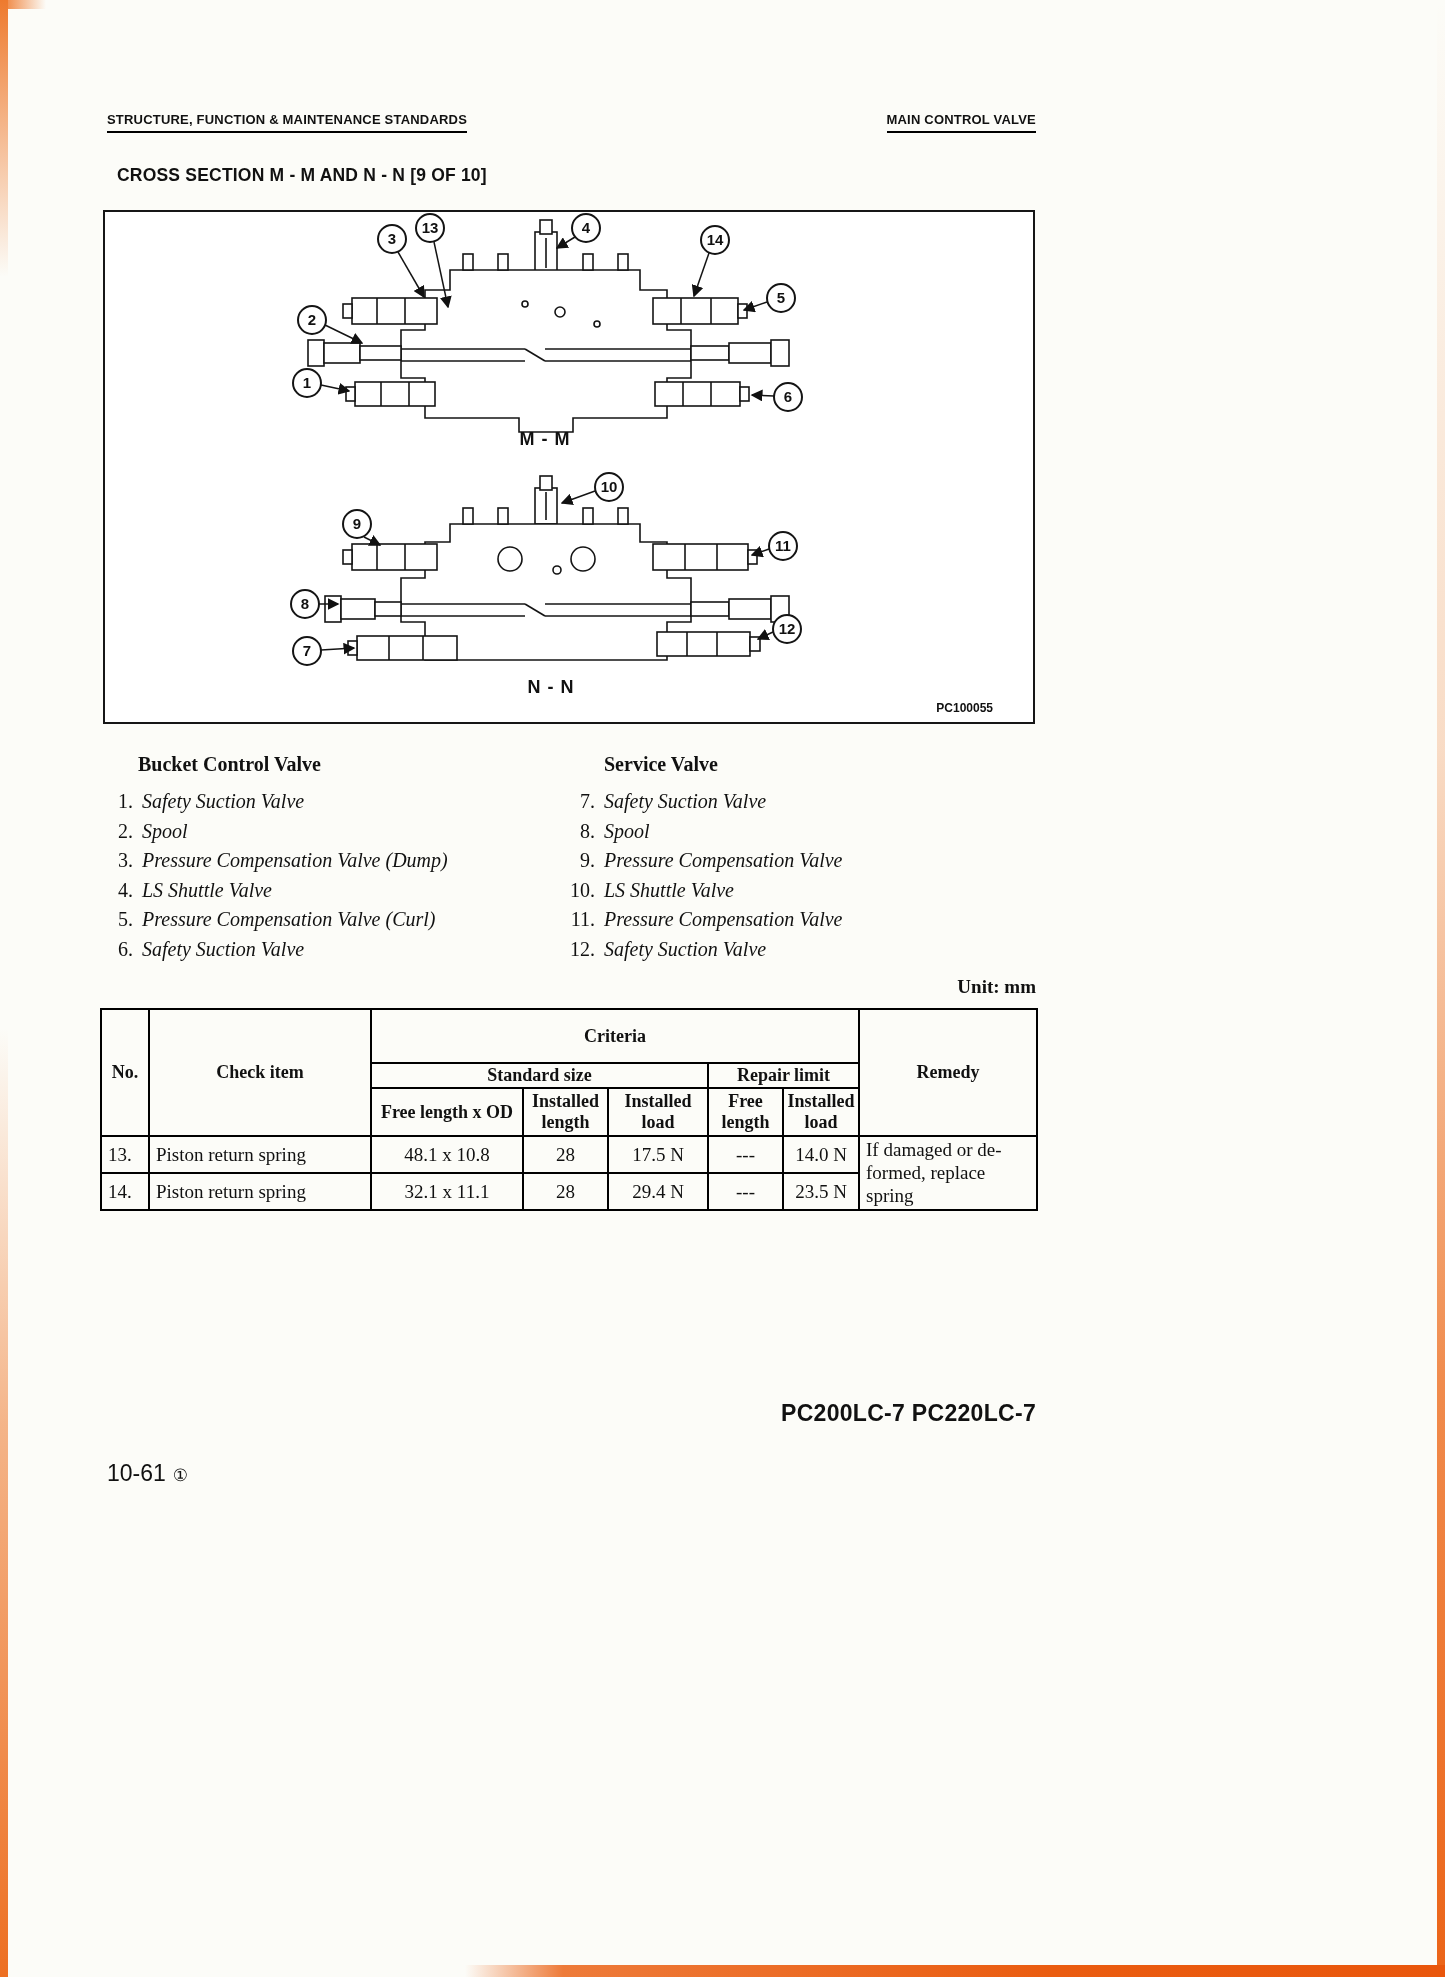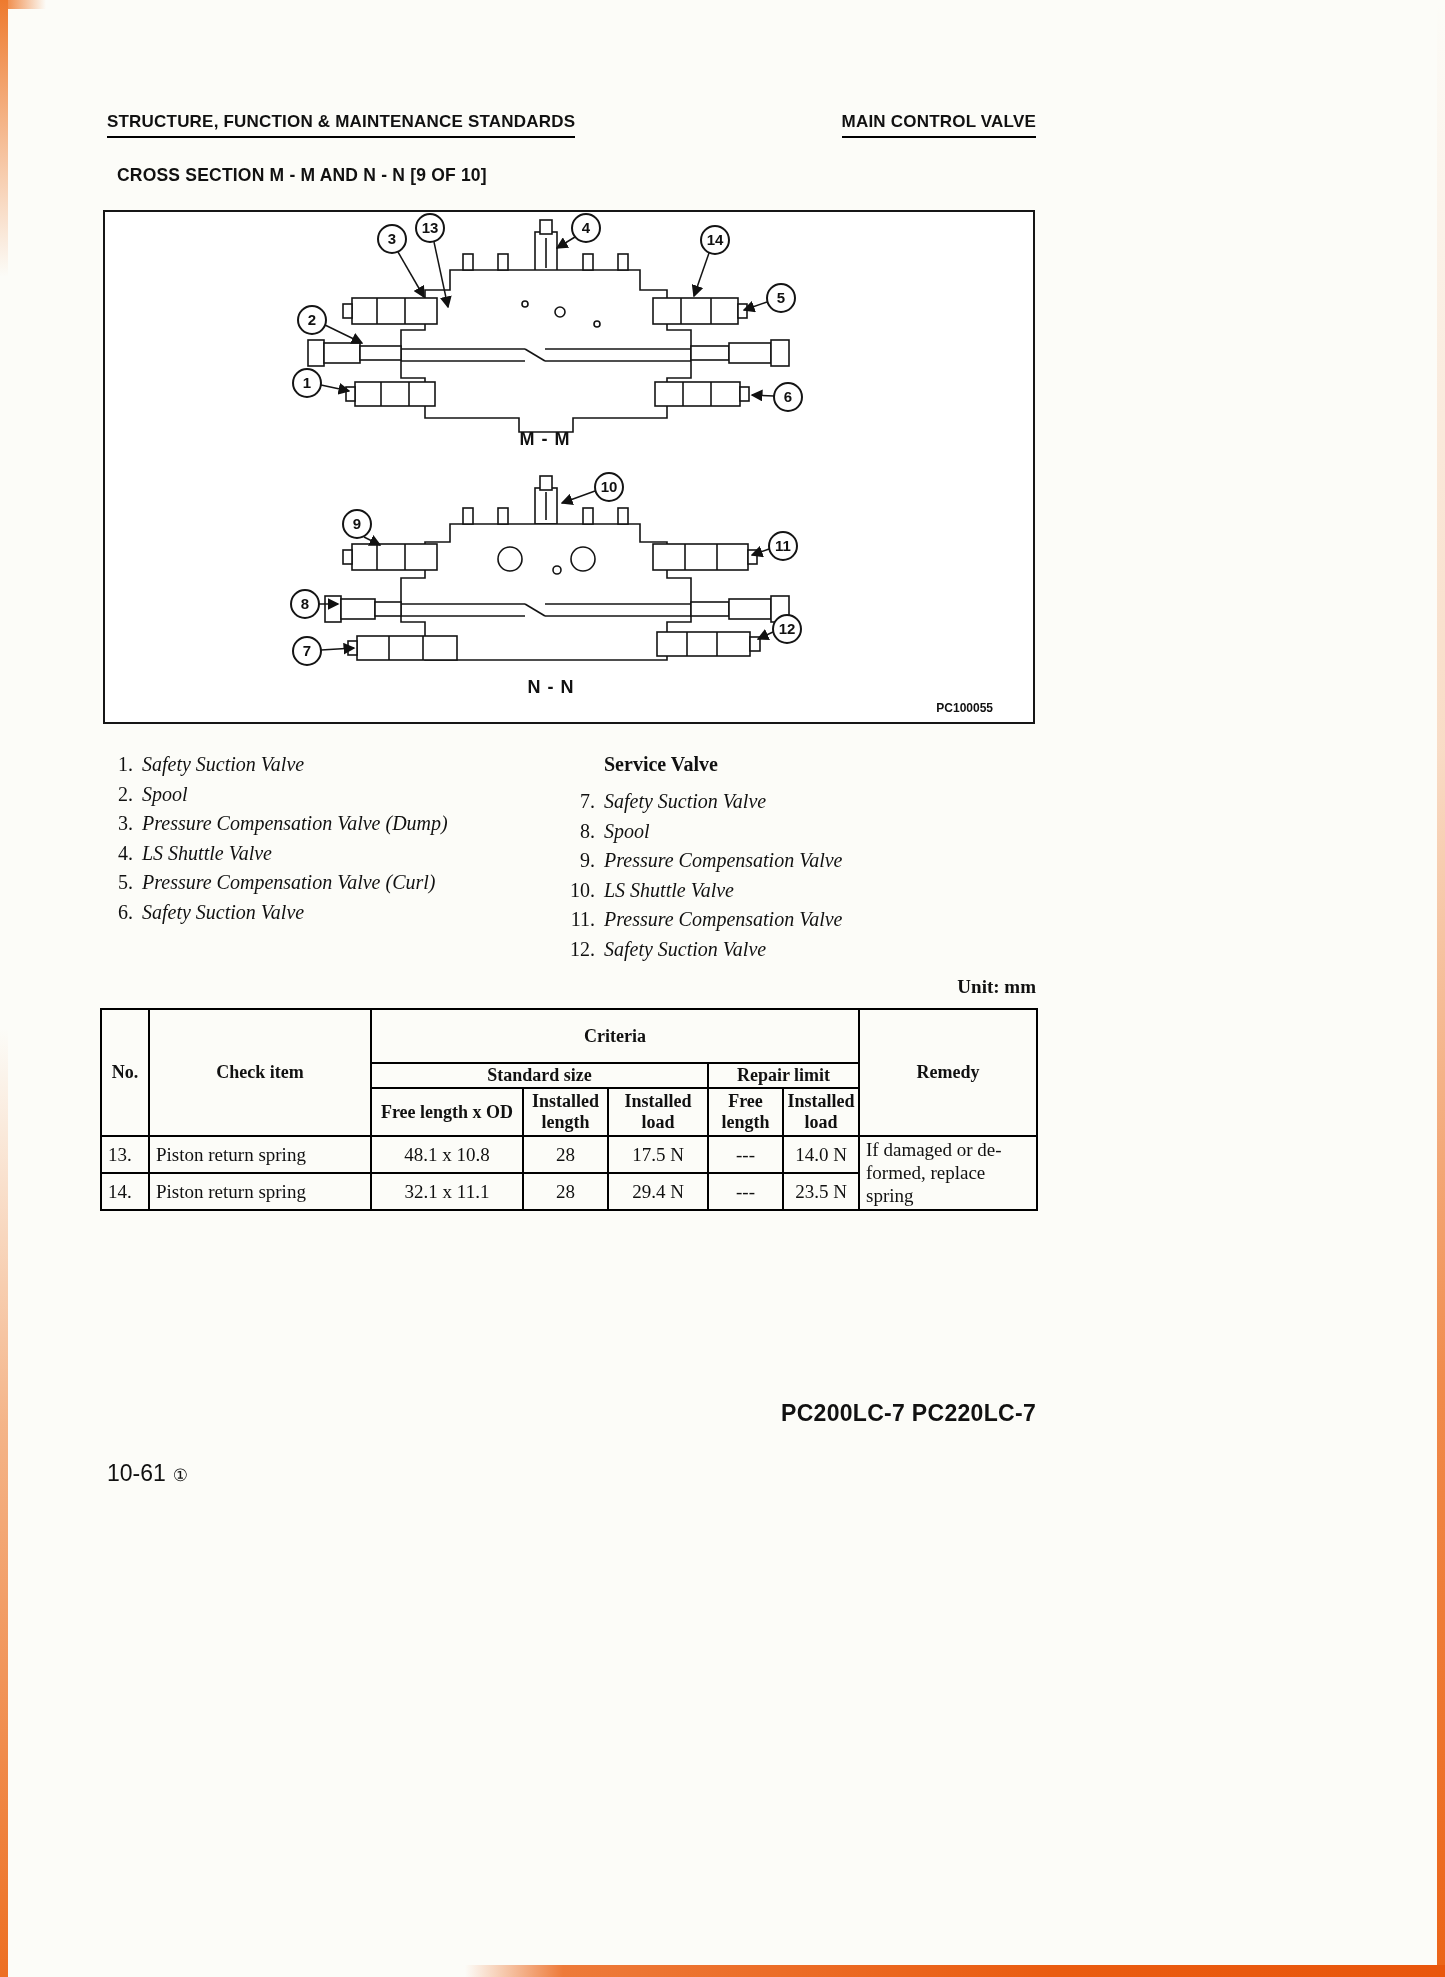--- a/index.html
+++ b/index.html
@@ -16,21 +16,21 @@
   .edge-right { position:absolute; right:0; top:0; width:8px; height:100%;
     background:linear-gradient(180deg,rgba(238,122,46,0) 0%,rgba(238,122,46,.25) 38%,rgba(237,111,34,.8) 70%,#eb6418 100%); }
   .edge-bottom{ position:absolute; right:0; bottom:0; width:980px; height:12px;
     background:linear-gradient(90deg,rgba(235,100,24,0),rgba(235,100,24,.85) 10%,#ea5c10 60%,#e9560c); }
   .corner-tl  { position:absolute; left:0; top:0; width:46px; height:9px;
     background:linear-gradient(90deg,#ee7a2e,rgba(238,122,46,0)); }
 
   
   .header { position:absolute; left:107px; top:112px; width:929px;
     display:flex; justify-content:space-between; align-items:flex-end;
-    font-family:"Liberation Sans", sans-serif; font-weight:bold; font-size:17px; letter-spacing:.2px; }
+    font-family:"Liberation Sans", sans-serif; font-weight:bold; font-size:13px; letter-spacing:.2px; }
   .header > span { border-bottom:2.5px solid #000; padding-bottom:4px; }
 
   .doc-title { position:absolute; left:117px; top:165px;
     font-family:"Liberation Sans", sans-serif; font-weight:bold; font-size:17.5px; letter-spacing:.2px; }
 
   
   .figure-box { position:absolute; left:103px; top:210px; width:932px; height:514px;
     border:2px solid #161616; background:#fff; }
   .figure-box svg { position:absolute; left:0; top:0; }
   .co-num   { font:bold 15px "Liberation Sans", sans-serif; fill:#111; text-anchor:middle; }
@@ -284,20 +284,21 @@
         </g>
       </g>
 
       <text class="sec-label" x="446" y="481">N - N</text>
       <text class="fig-code" x="888" y="500">PC100055</text>
     </svg>
   </div>
 
   <div class="legend">
     <div class="legend-col legend-left">
+      <div class="legend-title">Bucket Control Valve</div>
       <div class="legend-item">
         <span class="num">1.</span>
         <span class="lbl">Safety Suction Valve</span>
       </div>
       <div class="legend-item">
         <span class="num">2.</span>
         <span class="lbl">Spool</span>
       </div>
       <div class="legend-item">
         <span class="num">3.</span>

